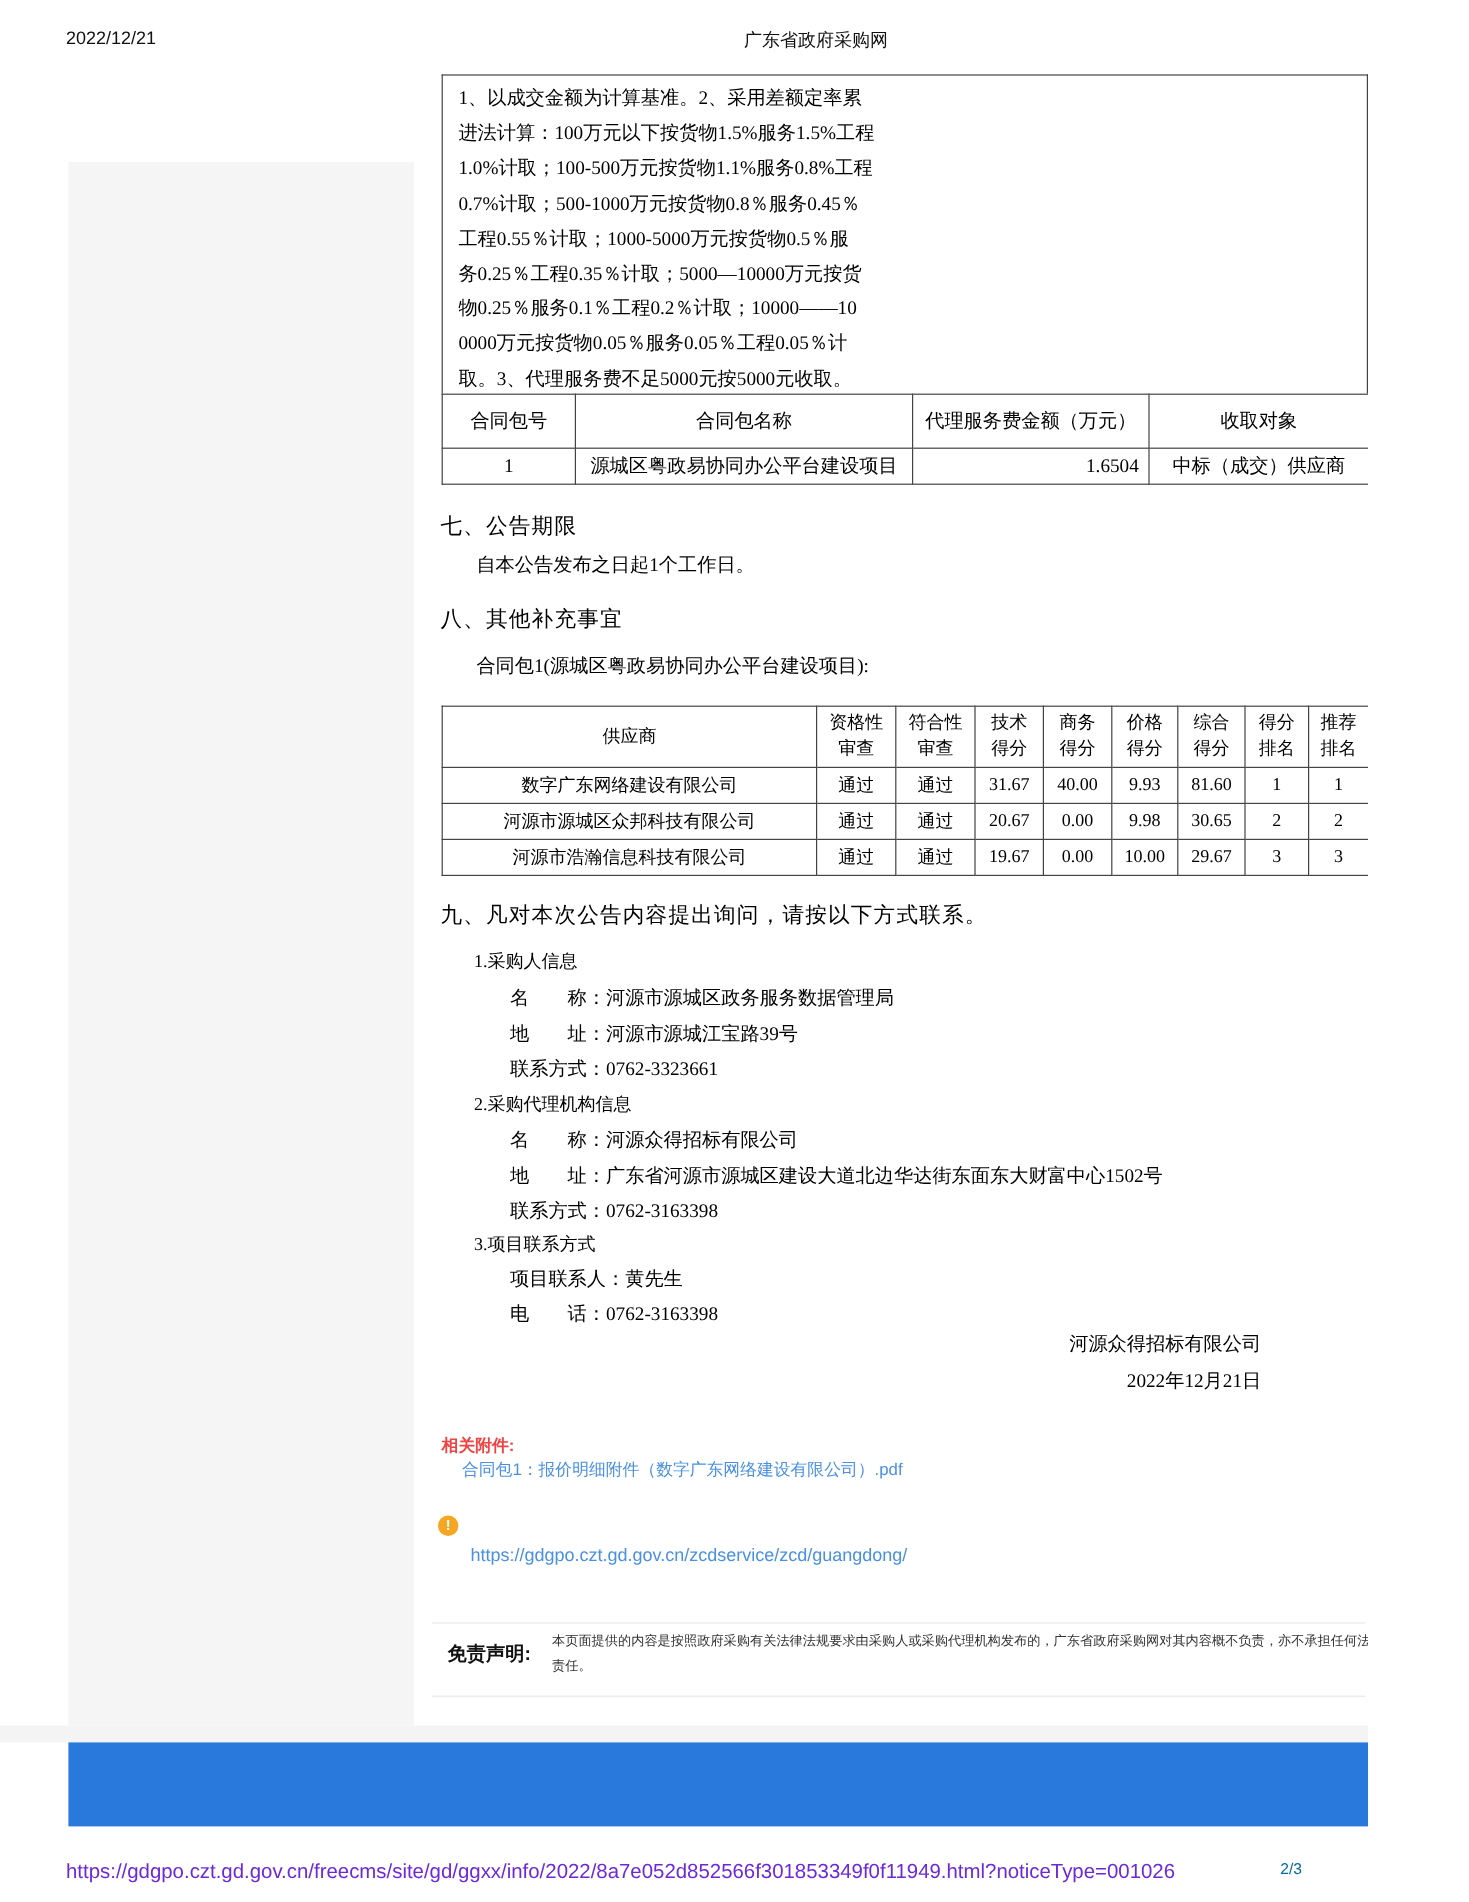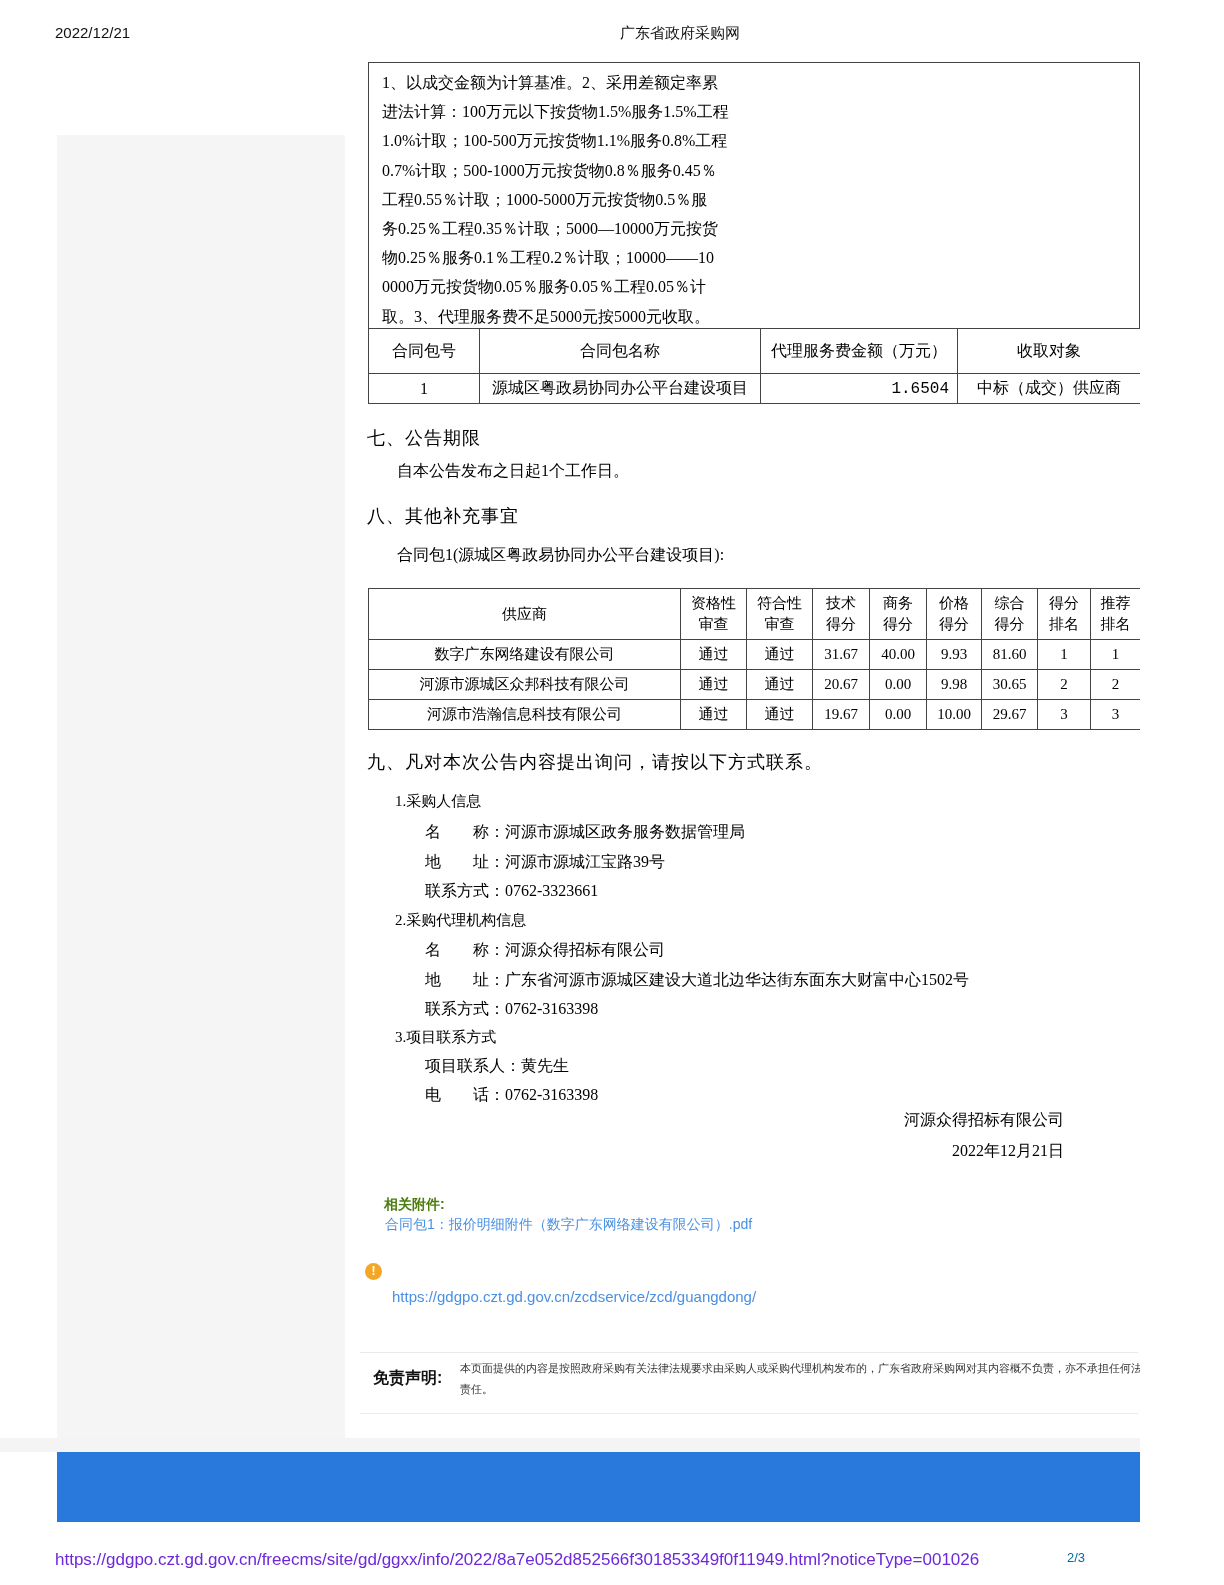--- a/index.html
+++ b/index.html
@@ -29,37 +29,37 @@
              font-size:16px;}
   .fee-content{flex:1;padding:5px 8px 0 13px;font-size:16px;line-height:29.2px;white-space:pre;overflow:hidden;}
 
   
   table{border-collapse:collapse;table-layout:fixed;}
   .pkg-table{position:absolute;left:368px;top:328px;width:772px;font-size:16px;}
   .pkg-table th,.pkg-table td{border:1px solid #444;padding:0 8px;font-weight:normal;}
   .pkg-table thead th{height:45px;text-align:center;}
   .pkg-table tbody td{height:30px;}
   .td-center{text-align:center;}
-  .td-right{text-align:right;font-family:Liberation Mono, monospace;}
+  .td-right{text-align:right;}
 
   .sup-table{position:absolute;left:368px;top:588px;width:772px;font-size:15px;}
   .sup-table th,.sup-table td{border:1px solid #444;padding:0 2px;font-weight:normal;text-align:center;}
   .sup-table thead th{height:51px;white-space:pre-line;line-height:21px;}
   .sup-table tbody td{height:30px;}
 
   
   .sec-h{position:absolute;left:367px;font-size:18px;letter-spacing:1px;}
   .body-line{position:absolute;font-size:16px;}
   .num-h{position:absolute;font-size:15px;}
 
-  .signature{position:absolute;right:76px;font-size:16px;text-align:right;}
+  .signature{position:absolute;right:89px;font-size:16px;text-align:right;}
 
   
   .sans{font-family:"Liberation Sans","DejaVu Sans",sans-serif;}
-  .att-heading{position:absolute;left:384px;top:1196px;font-size:14px;color:#4d7c0f;font-weight:bold;}
+  .att-heading{position:absolute;left:368px;top:1196px;font-size:14px;color:#ef4444;font-weight:bold;}
   .att-link{position:absolute;left:385px;top:1216px;font-size:14px;color:var(--link_blue);cursor:pointer;}
   .notice-icon{position:absolute;left:365px;top:1263px;width:17px;height:17px;border-radius:50%;
                background:var(--notice_orange);color:#fff;font-size:12px;font-weight:bold;
                text-align:center;line-height:17px;font-family:"Liberation Sans",sans-serif;}
   .notice-text{position:absolute;left:392px;top:1260px;font-size:15px;color:#555;}
   .notice-link{position:absolute;left:392px;top:1288px;font-size:15px;color:var(--link_blue);cursor:pointer;}
 
   
   .disc-box{position:absolute;left:360px;top:1352px;width:778px;height:62px;
             border-top:1px solid #e9e9e9;border-bottom:1px solid #e9e9e9;}

